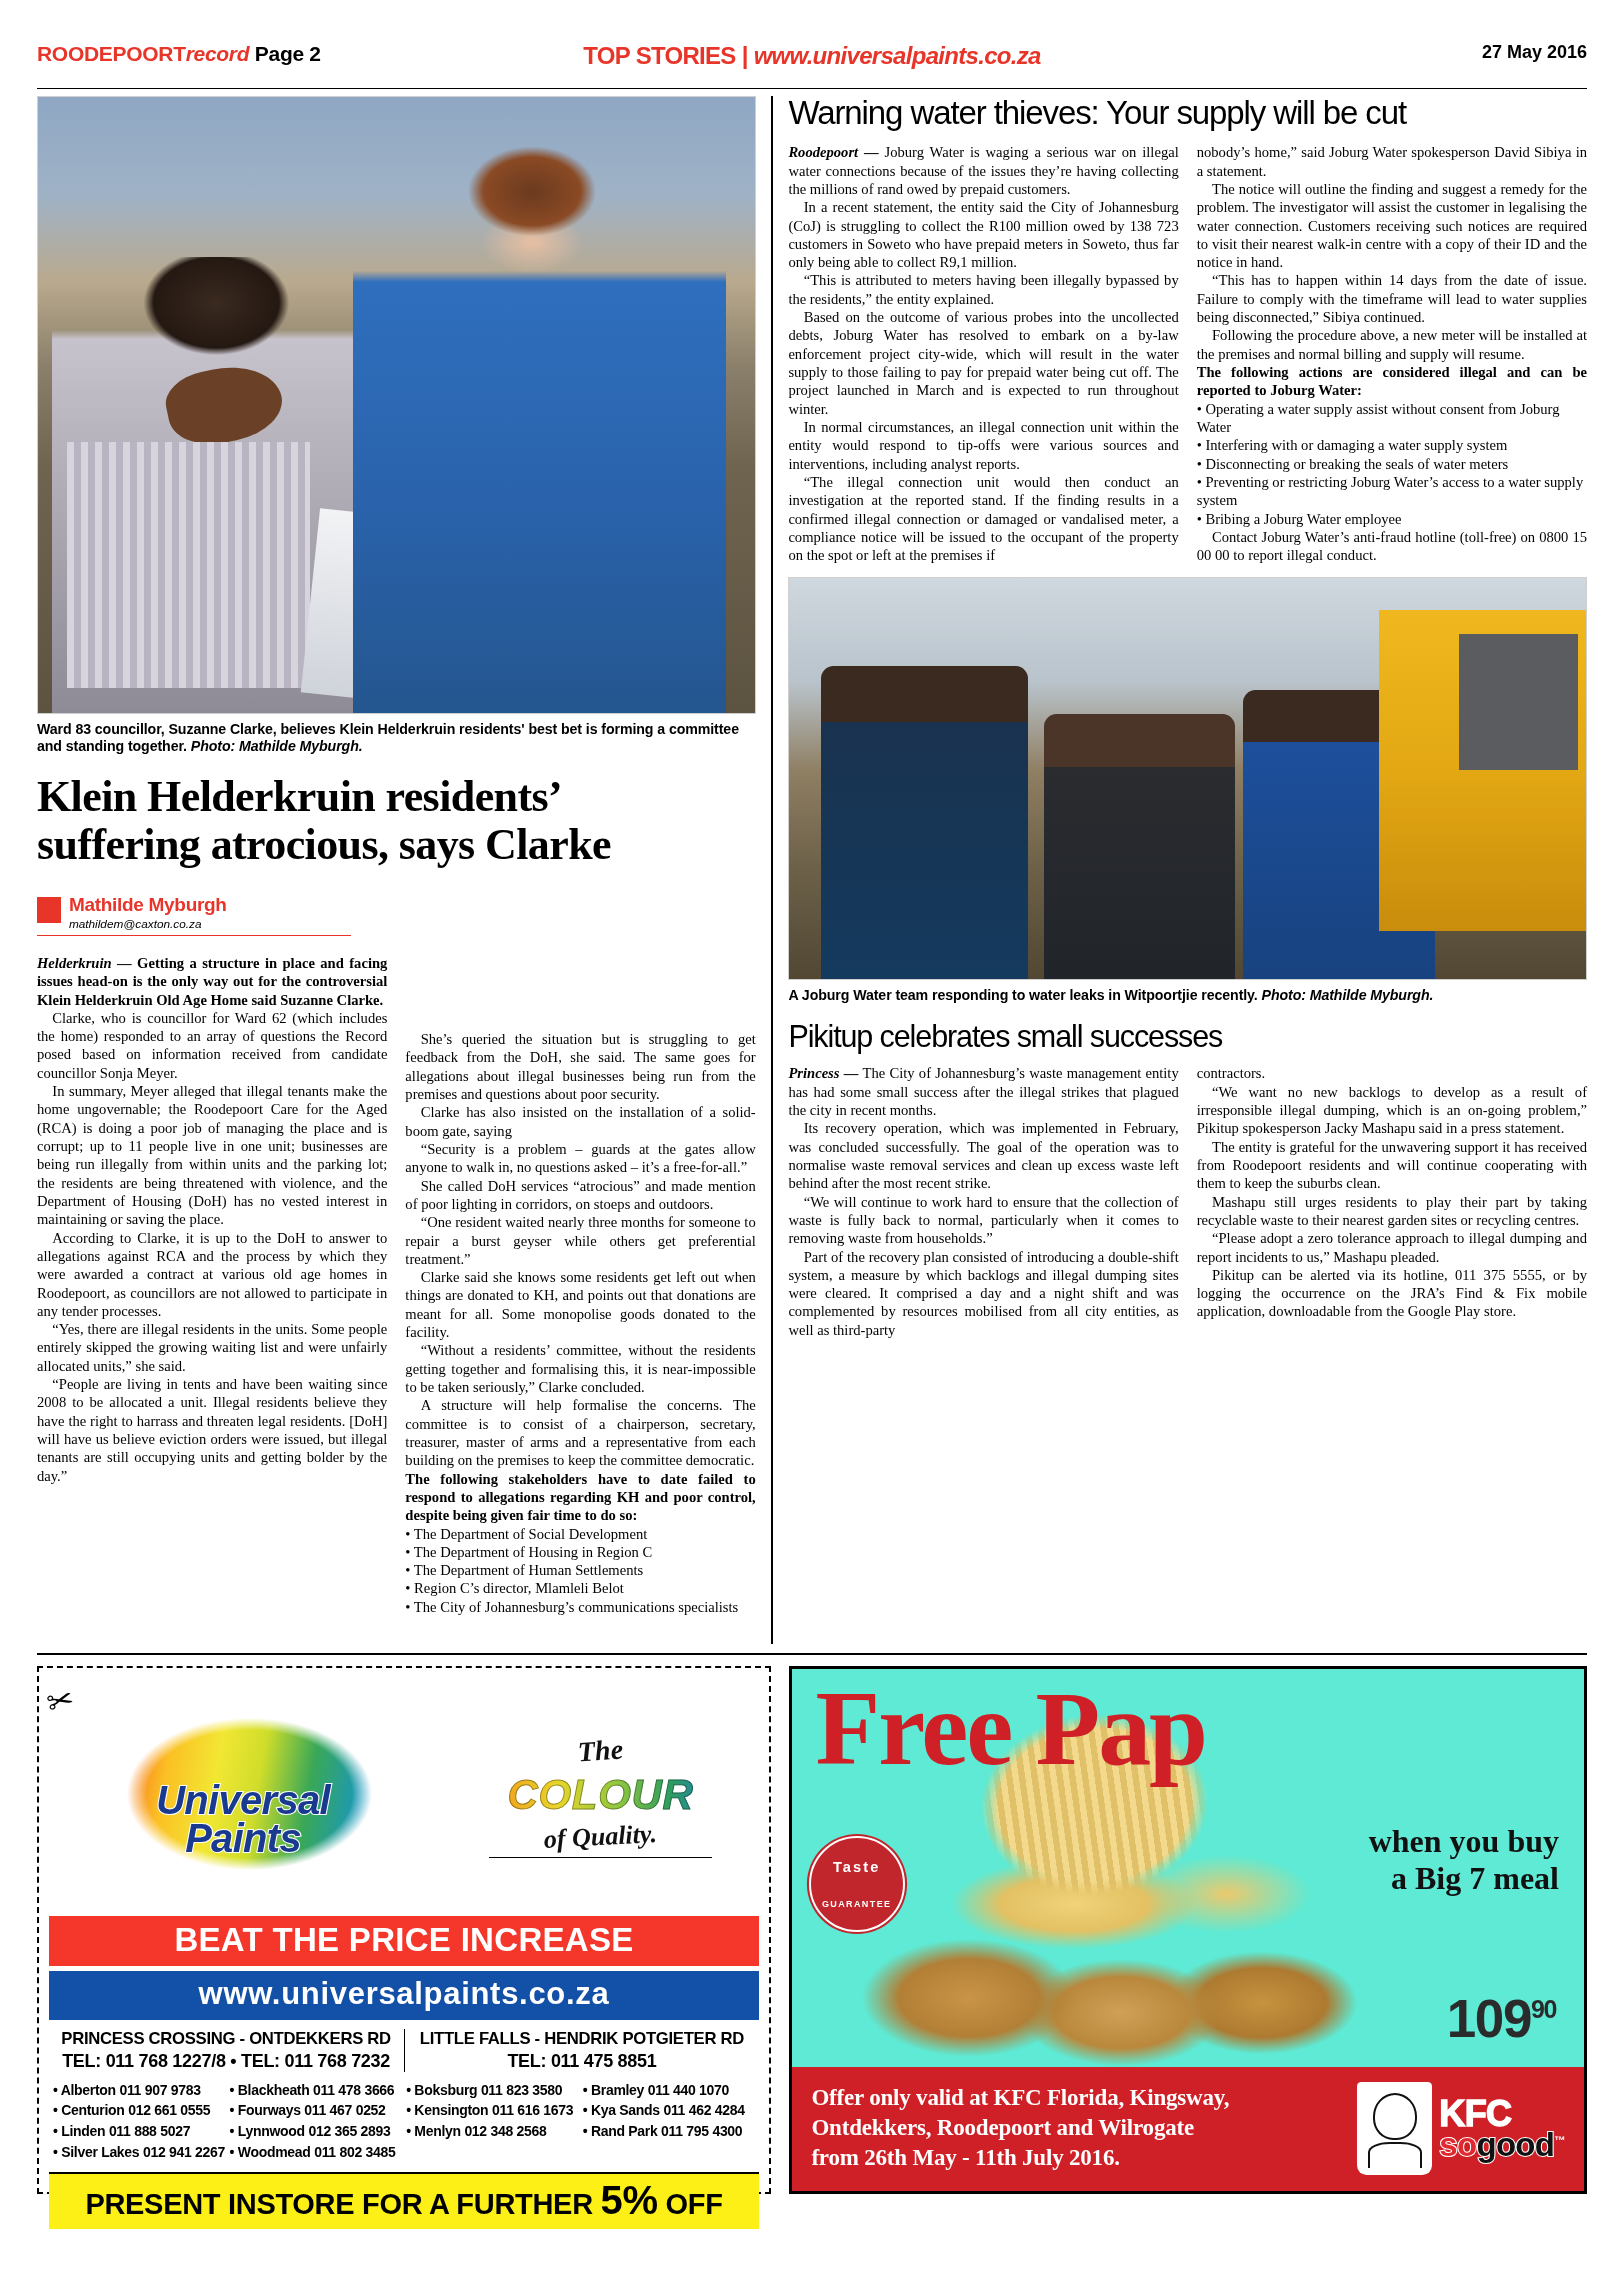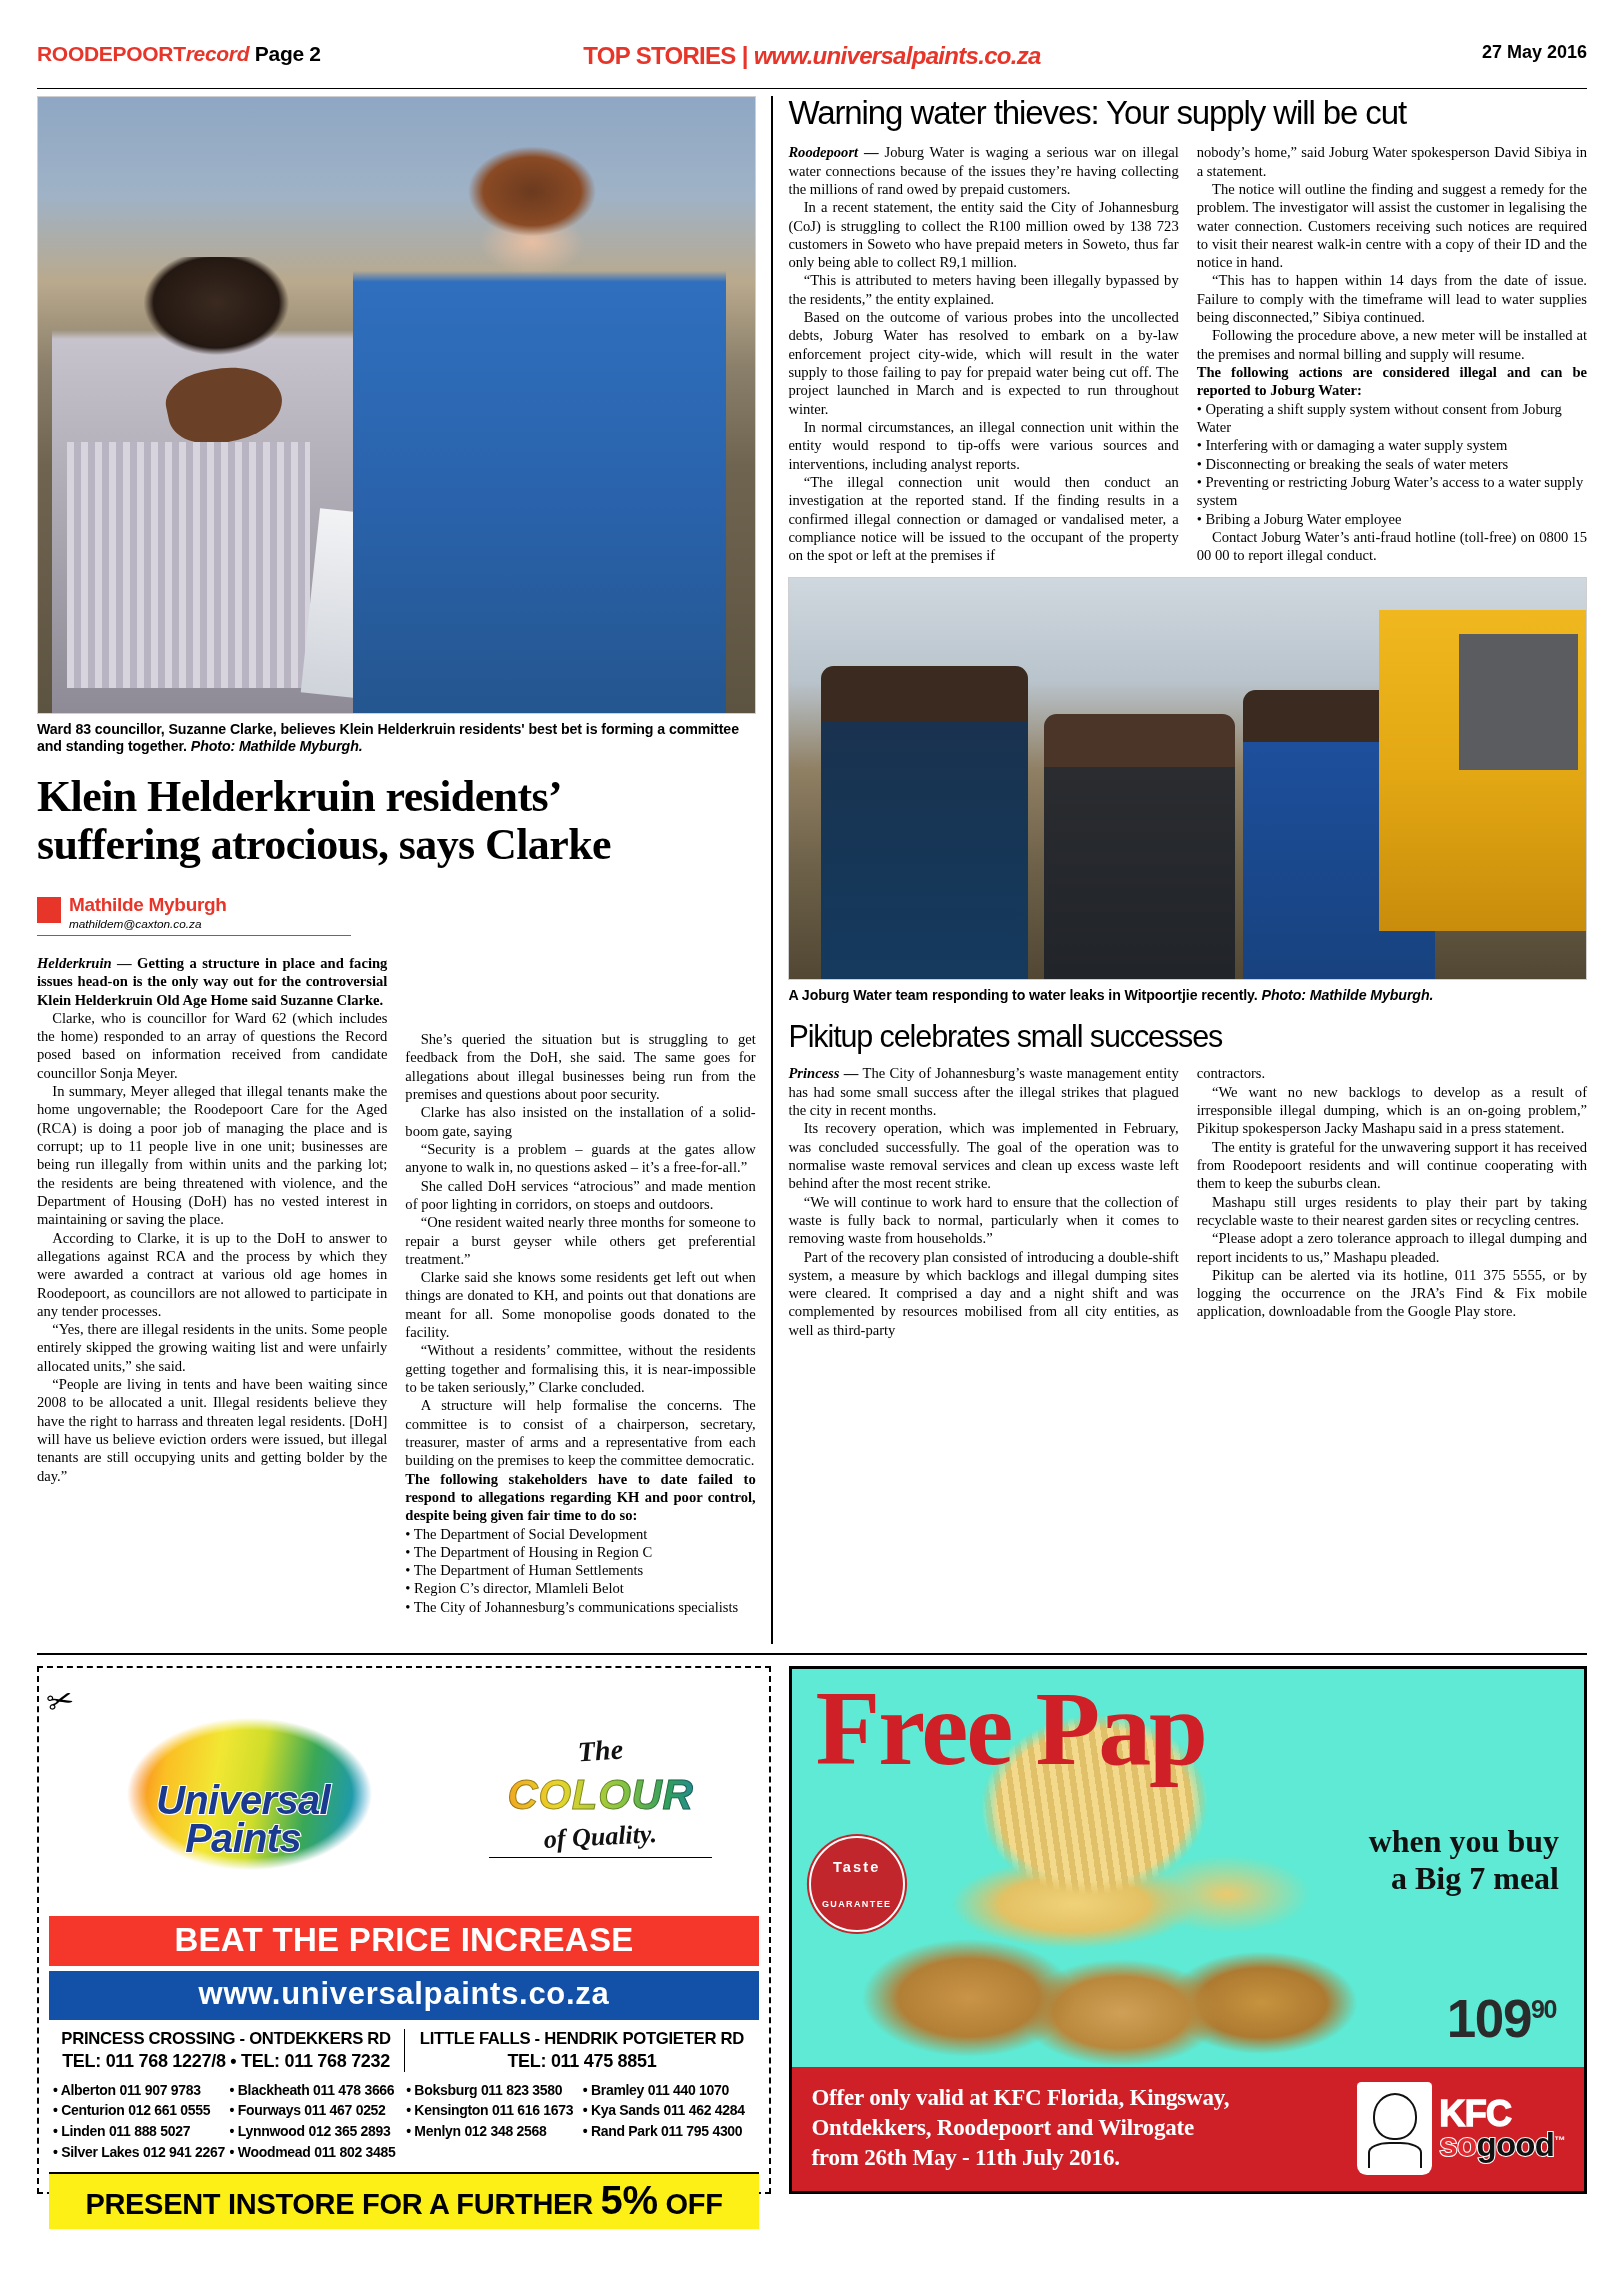--- a/index.html
+++ b/index.html
@@ -635,21 +635,21 @@
           <p class="body">Based on the outcome of various probes into the uncollected debts, Joburg Water has resolved to embark on a by-law enforcement project city-wide, which will result in the water supply to those failing to pay for prepaid water being cut off. The project launched in March and is expected to run throughout winter.</p>
           <p class="body">In normal circumstances, an illegal connection unit within the entity would respond to tip-offs were various sources and interventions, including analyst reports.</p>
           <p class="body">“The illegal connection unit would then conduct an investigation at the reported stand. If the finding results in a confirmed illegal connection or damaged or vandalised meter, a compliance notice will be issued to the occupant of the property on the spot or left at the premises if</p>
         </div>
         <div>
           <p class="body noindent">nobody’s home,” said Joburg Water spokesperson David Sibiya in a statement.</p>
           <p class="body">The notice will outline the finding and suggest a remedy for the problem. The investigator will assist the customer in legalising the water connection. Customers receiving such notices are required to visit their nearest walk-in centre with a copy of their ID and the notice in hand.</p>
           <p class="body">“This has to happen within 14 days from the date of issue. Failure to comply with the timeframe will lead to water supplies being disconnected,” Sibiya continued.</p>
           <p class="body">Following the procedure above, a new meter will be installed at the premises and normal billing and supply will resume.</p>
           <p class="body bold">The following actions are considered illegal and can be reported to Joburg Water:</p>
-          <p class="body bullet">• Operating a shift supply system without consent from Joburg Water</p>
+          <p class="body bullet">• Operating a water supply assist without consent from Joburg Water</p>
           <p class="body bullet">• Interfering with or damaging a water supply system</p>
           <p class="body bullet">• Disconnecting or breaking the seals of water meters</p>
           <p class="body bullet">• Preventing or restricting Joburg Water’s access to a water supply system</p>
           <p class="body bullet">• Bribing a Joburg Water employee</p>
           <p class="body">Contact Joburg Water’s anti-fraud hotline (toll-free) on 0800 15 00 00 to report illegal conduct.</p>
         </div>
       </div>
 
       <div class="photo photo-2 ph2" style="margin-top:12.5px">
         <div class="p p1"></div>

